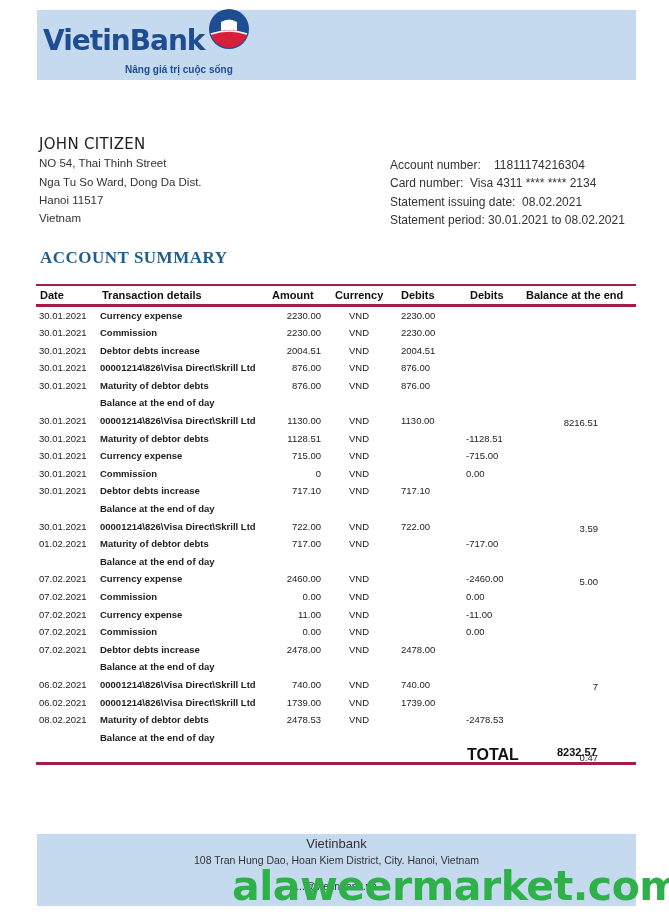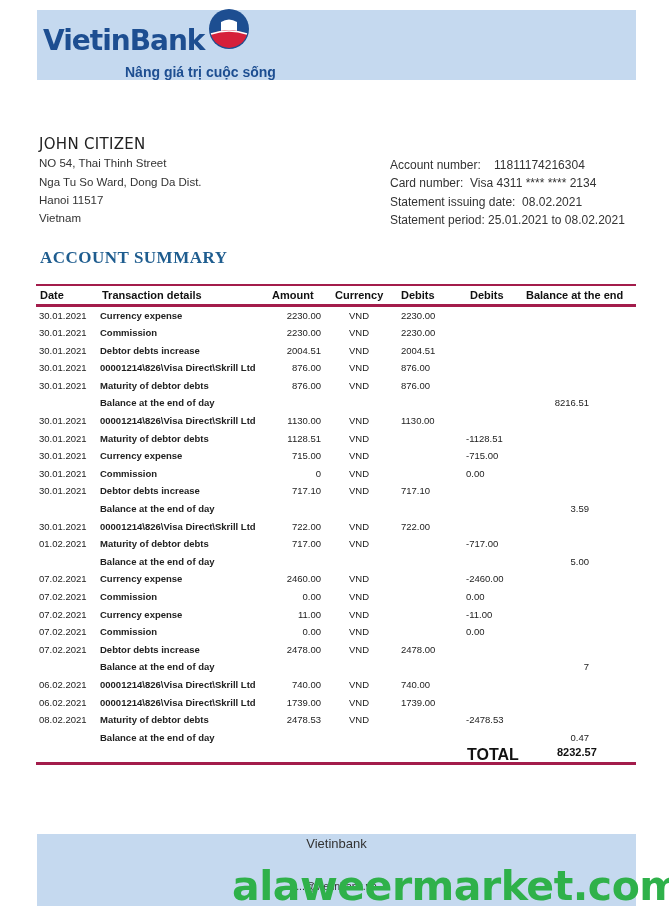--- a/index.html
+++ b/index.html
@@ -2,40 +2,40 @@
 <html><head>
   <meta charset="utf-8">
   <style>
     html, body { margin: 0; padding: 0; background: #ffffff; }
     body { width: 669px; height: 923px; position: relative; overflow: hidden; font-family: "Liberation Sans", sans-serif; color: #222; }
 
     .header-band { position: absolute; left: 37px; top: 10px; width: 599px; height: 70px; background: #c5d9ef; }
     .logo { position: absolute; left: 6px; top: 14px; }
     .logo-word { font-family: "DejaVu Sans", sans-serif; font-weight: bold; font-size: 28px; color: #1d4e91; letter-spacing: -1px; }
     .logo-mark { position: absolute; left: 165px; top: -16px; width: 42px; height: 42px; }
-    .tagline { position: absolute; left: 88px; top: 54px; font-size: 14px; font-weight: bold; color: #1d4e91; }
+    .tagline { position: absolute; left: 88px; top: 54px; font-size: 10px; font-weight: bold; color: #1d4e91; }
 
     .cust-name { position: absolute; left: 39px; top: 135px; font-family: "DejaVu Sans", sans-serif; font-size: 15px; color: #222; letter-spacing: 0.3px; }
     .addr { position: absolute; left: 39px; font-size: 11.5px; color: #333; }
     .acct { position: absolute; left: 390px; font-size: 12px; color: #333; }
 
     .summary-title { position: absolute; left: 40px; top: 248px; font-family: "Liberation Serif", serif; font-weight: bold; font-size: 17px; color: #1f5d8f; letter-spacing: 0.5px; }
 
     .rule { position: absolute; left: 36px; width: 600px; background: #a31c4b; }
     .table { position: absolute; left: 36px; top: 287px; width: 600px; }
     .th { position: absolute; font-weight: bold; font-size: 11px; color: #111; top: 289px; }
     .row { position: absolute; left: 0; width: 600px; height: 17px; font-size: 9.5px; color: #222; }
     .row span { position: absolute; top: 0; white-space: nowrap; }
     .c-date { left: 3px; }
     .c-det { left: 64px; font-weight: bold; }
     .c-amt { right: 315px; text-align: right; }
     .c-cur { left: 313px; }
     .c-cred { left: 365px; }
     .c-deb { left: 430px; }
-    .c-bal { right: 47px; text-align: right; }
+    .c-bal { right: 38px; text-align: right; margin-top: 20px; }
 
     .total-label { position: absolute; left: 467px; top: 746px; font-weight: bold; font-size: 16px; color: #111; }
     .total-val { position: absolute; left: 557px; top: 746px; font-weight: bold; font-size: 11px; color: #111; }
 
     .footer-band { position: absolute; left: 37px; top: 834px; width: 599px; height: 72px; background: #c5d9ef; text-align: center; }
     .f-name { position: absolute; width: 100%; top: 2px; font-size: 13px; color: #333; }
     .f-addr { position: absolute; width: 100%; top: 20px; font-size: 10.5px; color: #333; }
     .f-web { position: absolute; width: 100%; top: 34px; font-size: 10.5px; color: #333; }
     .f-mail { position: absolute; width: 100%; top: 46px; font-size: 10.5px; color: #333; }
 
@@ -59,21 +59,21 @@
 
 <div class="cust-name">JOHN CITIZEN</div>
 <div class="addr" style="top:157px">NO 54, Thai Thinh Street</div>
 <div class="addr" style="top:176px">Nga Tu So Ward, Dong Da Dist.</div>
 <div class="addr" style="top:194px">Hanoi 11517</div>
 <div class="addr" style="top:212px">Vietnam</div>
 
 <div class="acct" style="top:158px; white-space:pre">Account number:    11811174216304</div>
 <div class="acct" style="top:176px; white-space:pre">Card number:  Visa 4311 **** **** 2134</div>
 <div class="acct" style="top:195px; white-space:pre">Statement issuing date:  08.02.2021</div>
-<div class="acct" style="top:213px; white-space:pre">Statement period: 25.01.2021 to 08.02.2021</div>
+<div class="acct" style="top:213px; white-space:pre">Statement period: 30.01.2021 to 08.02.2021</div>
 
 <div class="summary-title">ACCOUNT SUMMARY</div>
 
 <div class="rule" style="top:284px; height:2px"></div>
 <div class="rule" style="top:304px; height:3px"></div>
 <div class="rule" style="top:762px; height:3px"></div>
 
 <div class="th" style="left:40px">Date</div>
 <div class="th" style="left:102px">Transaction details</div>
 <div class="th" style="left:272px">Amount</div>
@@ -308,16 +308,17 @@
       <span class="c-deb"></span>
       <span class="c-bal">0.47</span>
     </div>
   </div>
 
 <div class="total-label">TOTAL</div>
 <div class="total-val">8232.57</div>
 
 <div class="footer-band">
   <div class="f-name">Vietinbank</div>
+  <div class="f-addr">108 Tran Hung Dao, Hoan Kiem District, City. Hanoi, Vietnam</div>
   <div class="f-mail">...@vietinbank.vn</div>
 </div>
 
 <div class="watermark">alaweermarket.com</div>
 
 </body></html>

